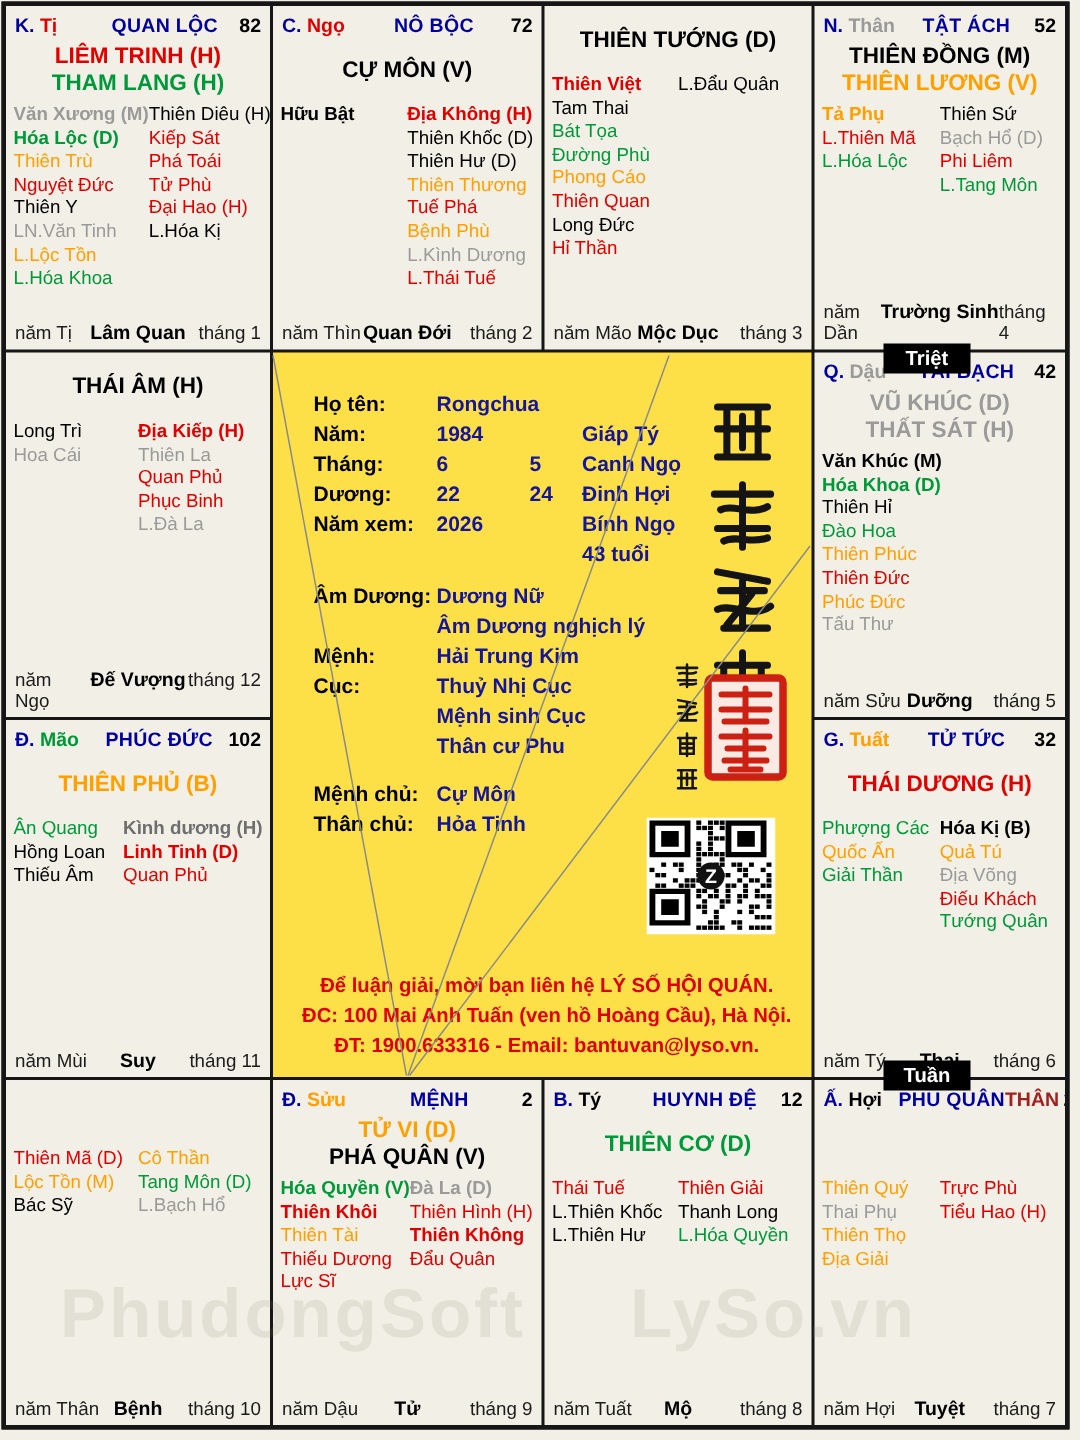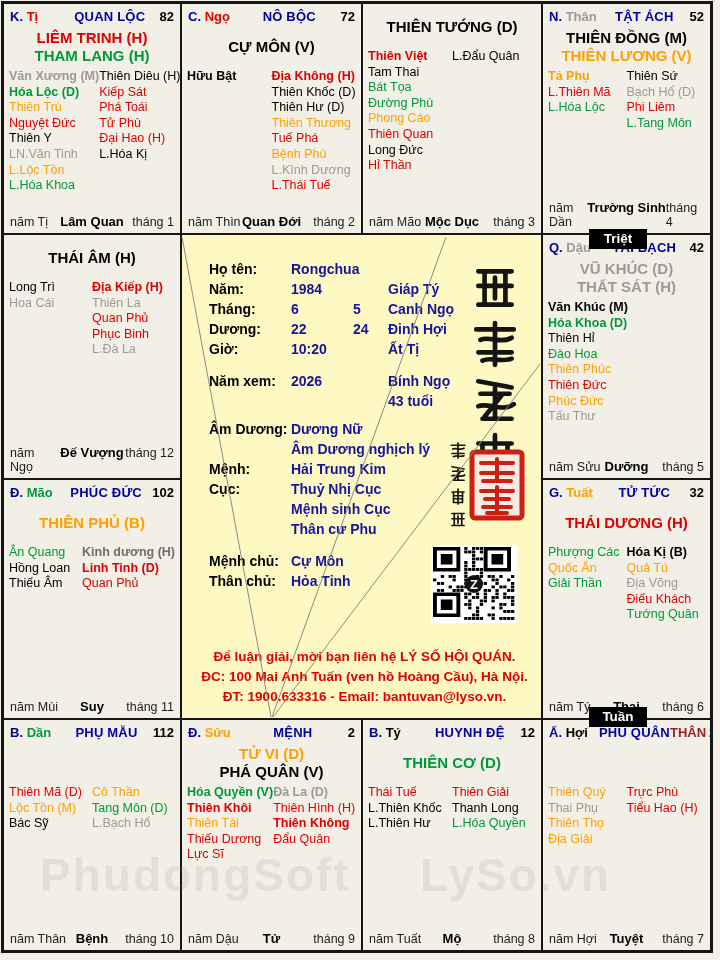--- a/index.html
+++ b/index.html
@@ -1,20 +1,20 @@
 <!DOCTYPE html>
 <html><head>
 <meta charset="utf-8">
 <style>
   html,body{margin:0;padding:0;background:#f2efe6;}
   body{width:720px;height:960px;position:relative;font-family:"Liberation Sans",sans-serif;-webkit-font-smoothing:antialiased;}
   #board{position:absolute;inset:0;padding:1px;}
   #grid{position:relative;display:grid;grid-template-columns:176px 179px 178px auto;grid-template-rows:229px 243px 238px auto;gap:2px;background:#161616;border:3px solid #161616;width:712px;height:952px;box-sizing:border-box;}
   .cell{background:#f2efe6;position:relative;overflow:hidden;}
-  .center{background:#fef9c3;position:relative;overflow:hidden;}
+  .center{background:#fde047;position:relative;overflow:hidden;}
   
   .hdr{display:flex;align-items:baseline;padding:5px 6px 0 6px;font-size:13px;font-weight:bold;white-space:nowrap;}
   .pos{min-width:50px;text-align:left;}
   .stem{color:#0000a0;}
   .pname{flex:1;text-align:center;color:#0000a0;letter-spacing:.2px;}
   .pright{text-align:right;color:#000;}
   .extra{color:#a32020;margin-right:3px;}
   .main{height:44px;margin-top:1px;display:flex;flex-direction:column;align-items:center;justify-content:center;}
   .mstar{font-size:15px;font-weight:bold;line-height:18px;white-space:nowrap;}
   .cols{display:flex;padding:0 5px;}
@@ -279,25 +279,20 @@
             <div class="star c-g">Tướng Quân</div>
           </div>
         </div>
         <div class="foot">
           <span class="fnam">năm Tý</span>
           <span class="fstage">Thai</span>
           <span class="fthang">tháng 6</span>
         </div>
       </div>
     <div class="cell" style="grid-area:4/1">
-        <div class="hdr">
-          <span class="pos"><span class="stem">B.</span> <span class="branch c-g">Dần</span></span>
-          <span class="pname">PHỤ MẪU</span>
-          <span class="pright"><span class="pnum">112</span></span>
-        </div>
         <div class="main"></div>
         <div class="cols">
           <div class="col">
             <div class="star c-r">Thiên Mã (D)</div>
             <div class="star c-o">Lộc Tồn (M)</div>
             <div class="star c-k">Bác Sỹ</div>
           </div>
           <div class="col">
             <div class="star c-o">Cô Thần</div>
             <div class="star c-g">Tang Môn (D)</div>
@@ -412,26 +407,20 @@
             <span class="il">Tháng:</span>
             <span class="ic1">6</span>
             <span class="ic2">5</span>
             <span class="ic3">Canh Ngọ</span>
           </div>
           <div class="irow" style="margin-bottom:0px">
             <span class="il">Dương:</span>
             <span class="ic1">22</span>
             <span class="ic2">24</span>
             <span class="ic3">Đinh Hợi</span>
-          </div>
-          <div class="irow" style="margin-bottom:12px">
-            <span class="il">Giờ:</span>
-            <span class="ic1">10:20</span>
-            <span class="ic2"></span>
-            <span class="ic3">Ất Tị</span>
           </div>
           <div class="irow" style="margin-bottom:0px">
             <span class="il">Năm xem:</span>
             <span class="ic1">2026</span>
             <span class="ic2"></span>
             <span class="ic3">Bính Ngọ</span>
           </div>
           <div class="irow" style="margin-bottom:8px">
             <span class="il"></span>
             <span class="ic1"></span>

